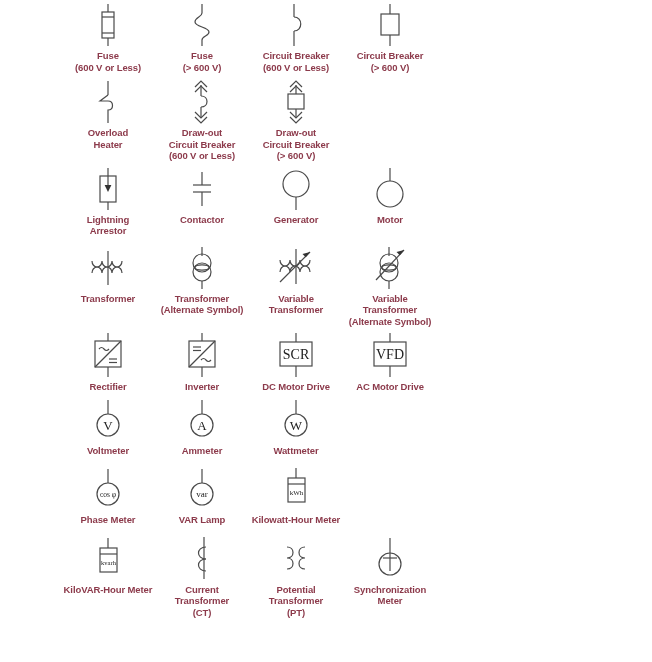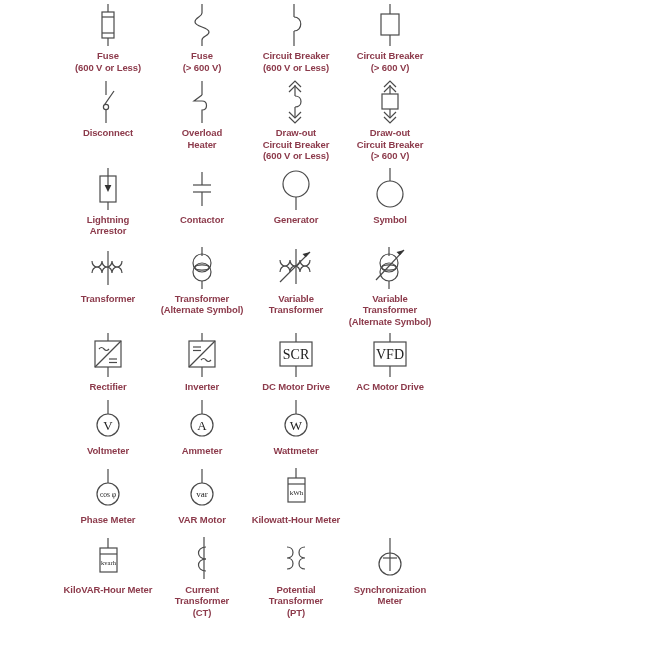--- a/index.html
+++ b/index.html
@@ -90,31 +90,20 @@
       </div>
       <div class="lbl">Circuit Breaker
 (&gt; 600 V)</div>
     </div>
     <div class="gap"></div>
   </div>
 
   <div class="row" style="margin-top:8px;">
     <div class="lead"></div>
 
-    <div class="cell">
-      <div class="sym">
-        <svg width="40" height="42" viewBox="0 0 40 42">
-          <line class="st" x1="18" y1="0" x2="18" y2="14"></line>
-          <circle class="stf" cx="18" cy="26" r="2.6"></circle>
-          <line class="st" x1="18" y1="42" x2="18" y2="29"></line>
-          <line class="st" x1="16.6" y1="23.6" x2="26" y2="10"></line>
-        </svg>
-      </div>
-      <div class="lbl">Disconnect</div>
-    </div>
 
     <div class="cell">
       <div class="sym">
         <svg width="40" height="42" viewBox="0 0 40 42">
           <line class="st" x1="20" y1="0" x2="20" y2="14"></line>
           <path class="st" d="M20,14 L12,20 L20,20 C26,20 26,29 20,29 L20,42"></path>
         </svg>
       </div>
       <div class="lbl">Overload
 Heater</div>
@@ -195,21 +184,21 @@
       <div class="lbl">Generator</div>
     </div>
 
     <div class="cell">
       <div class="sym">
         <svg width="40" height="42" viewBox="0 0 40 42">
           <line class="st" x1="20" y1="0" x2="20" y2="13"></line>
           <circle class="stf" cx="20" cy="26" r="13"></circle>
         </svg>
       </div>
-      <div class="lbl">Symbol</div>
+      <div class="lbl">Motor</div>
     </div>
     <div class="gap"></div>
   </div>
 
   <div class="row" style="margin-top:10px;">
     <div class="lead"></div>
 
     <div class="cell">
       <div class="sym">
         <svg width="56" height="42" viewBox="0 0 56 42">
@@ -381,21 +370,21 @@
     </div>
 
     <div class="cell">
       <div class="sym">
         <svg width="40" height="40" viewBox="0 0 40 40">
           <line class="st" x1="20" y1="0" x2="20" y2="14"></line>
           <circle class="stf" cx="20" cy="25" r="11"></circle>
           <text class="gl" x="20" y="28" text-anchor="middle" font-size="9">var</text>
         </svg>
       </div>
-      <div class="lbl">VAR Motor</div>
+      <div class="lbl">VAR Lamp</div>
     </div>
 
 
     <div class="cell">
       <div class="sym">
         <svg width="40" height="42" viewBox="0 0 40 42">
           <line class="st" x1="20" y1="0" x2="20" y2="10"></line>
           <rect class="stf" x="12" y="10" width="17" height="24"></rect>
           <line class="st" x1="12" y1="16" x2="29" y2="16"></line>
           <text class="gl" x="20.5" y="27" text-anchor="middle" font-size="7">kWh</text>

